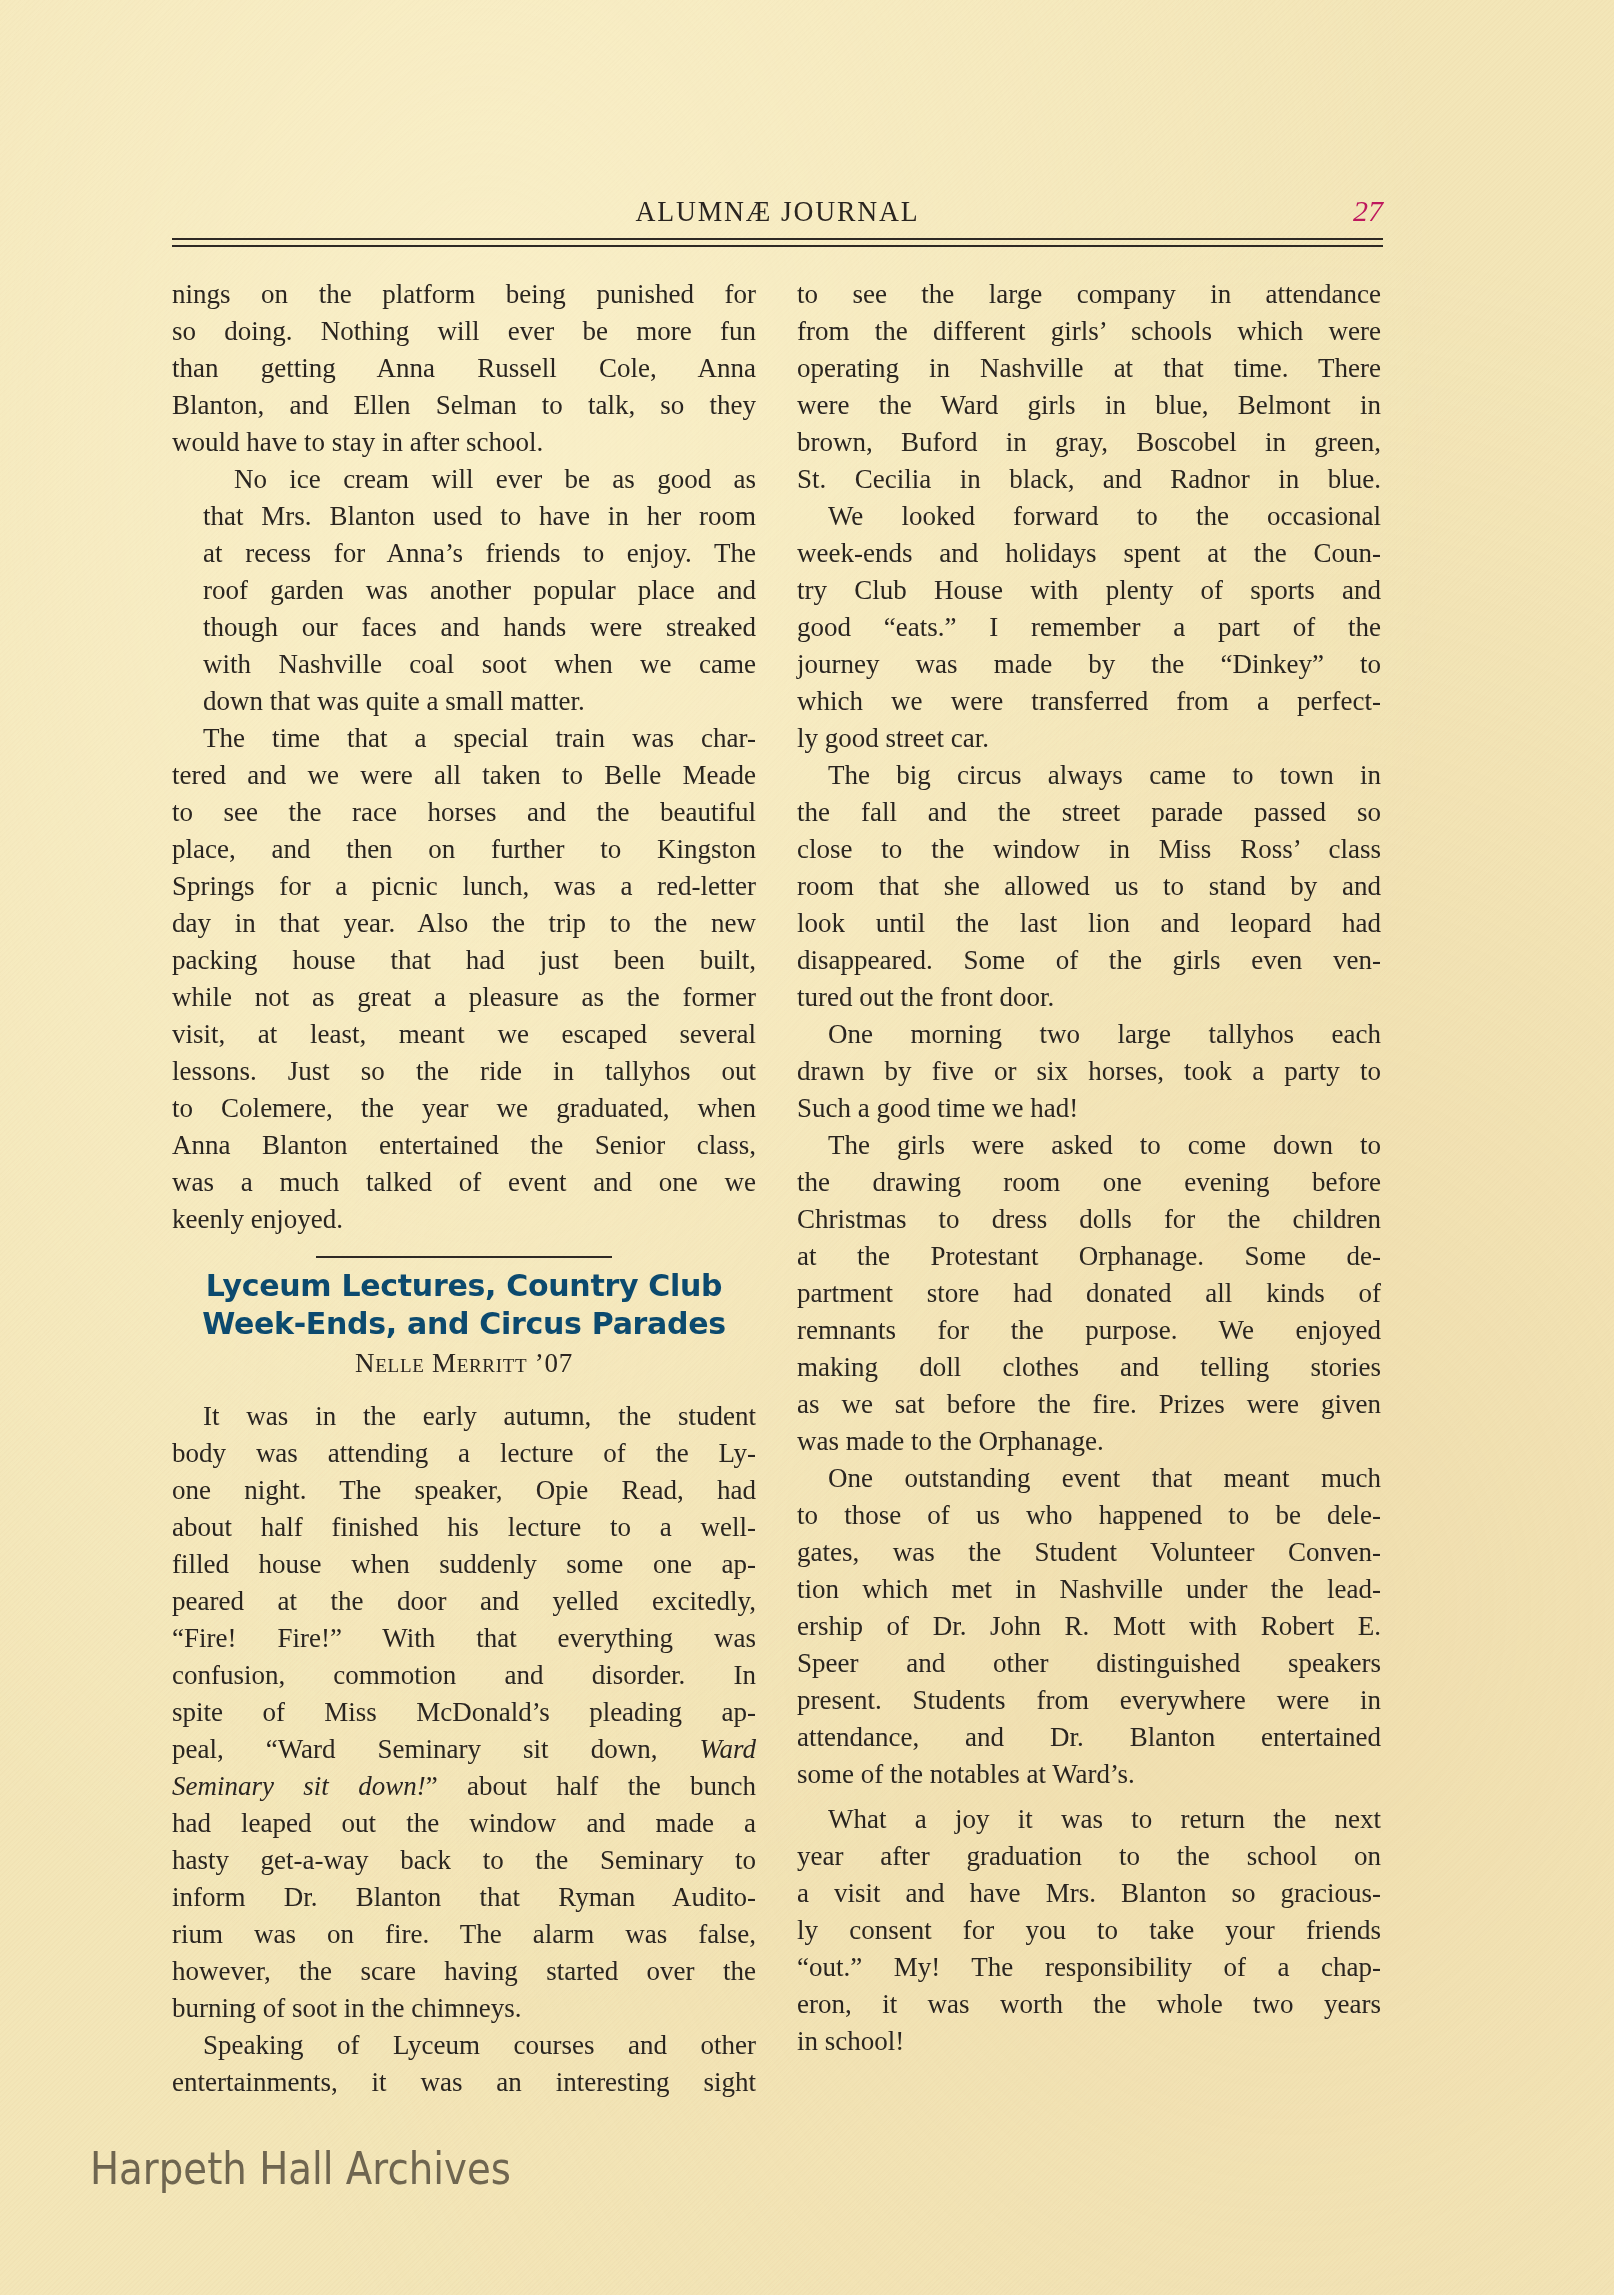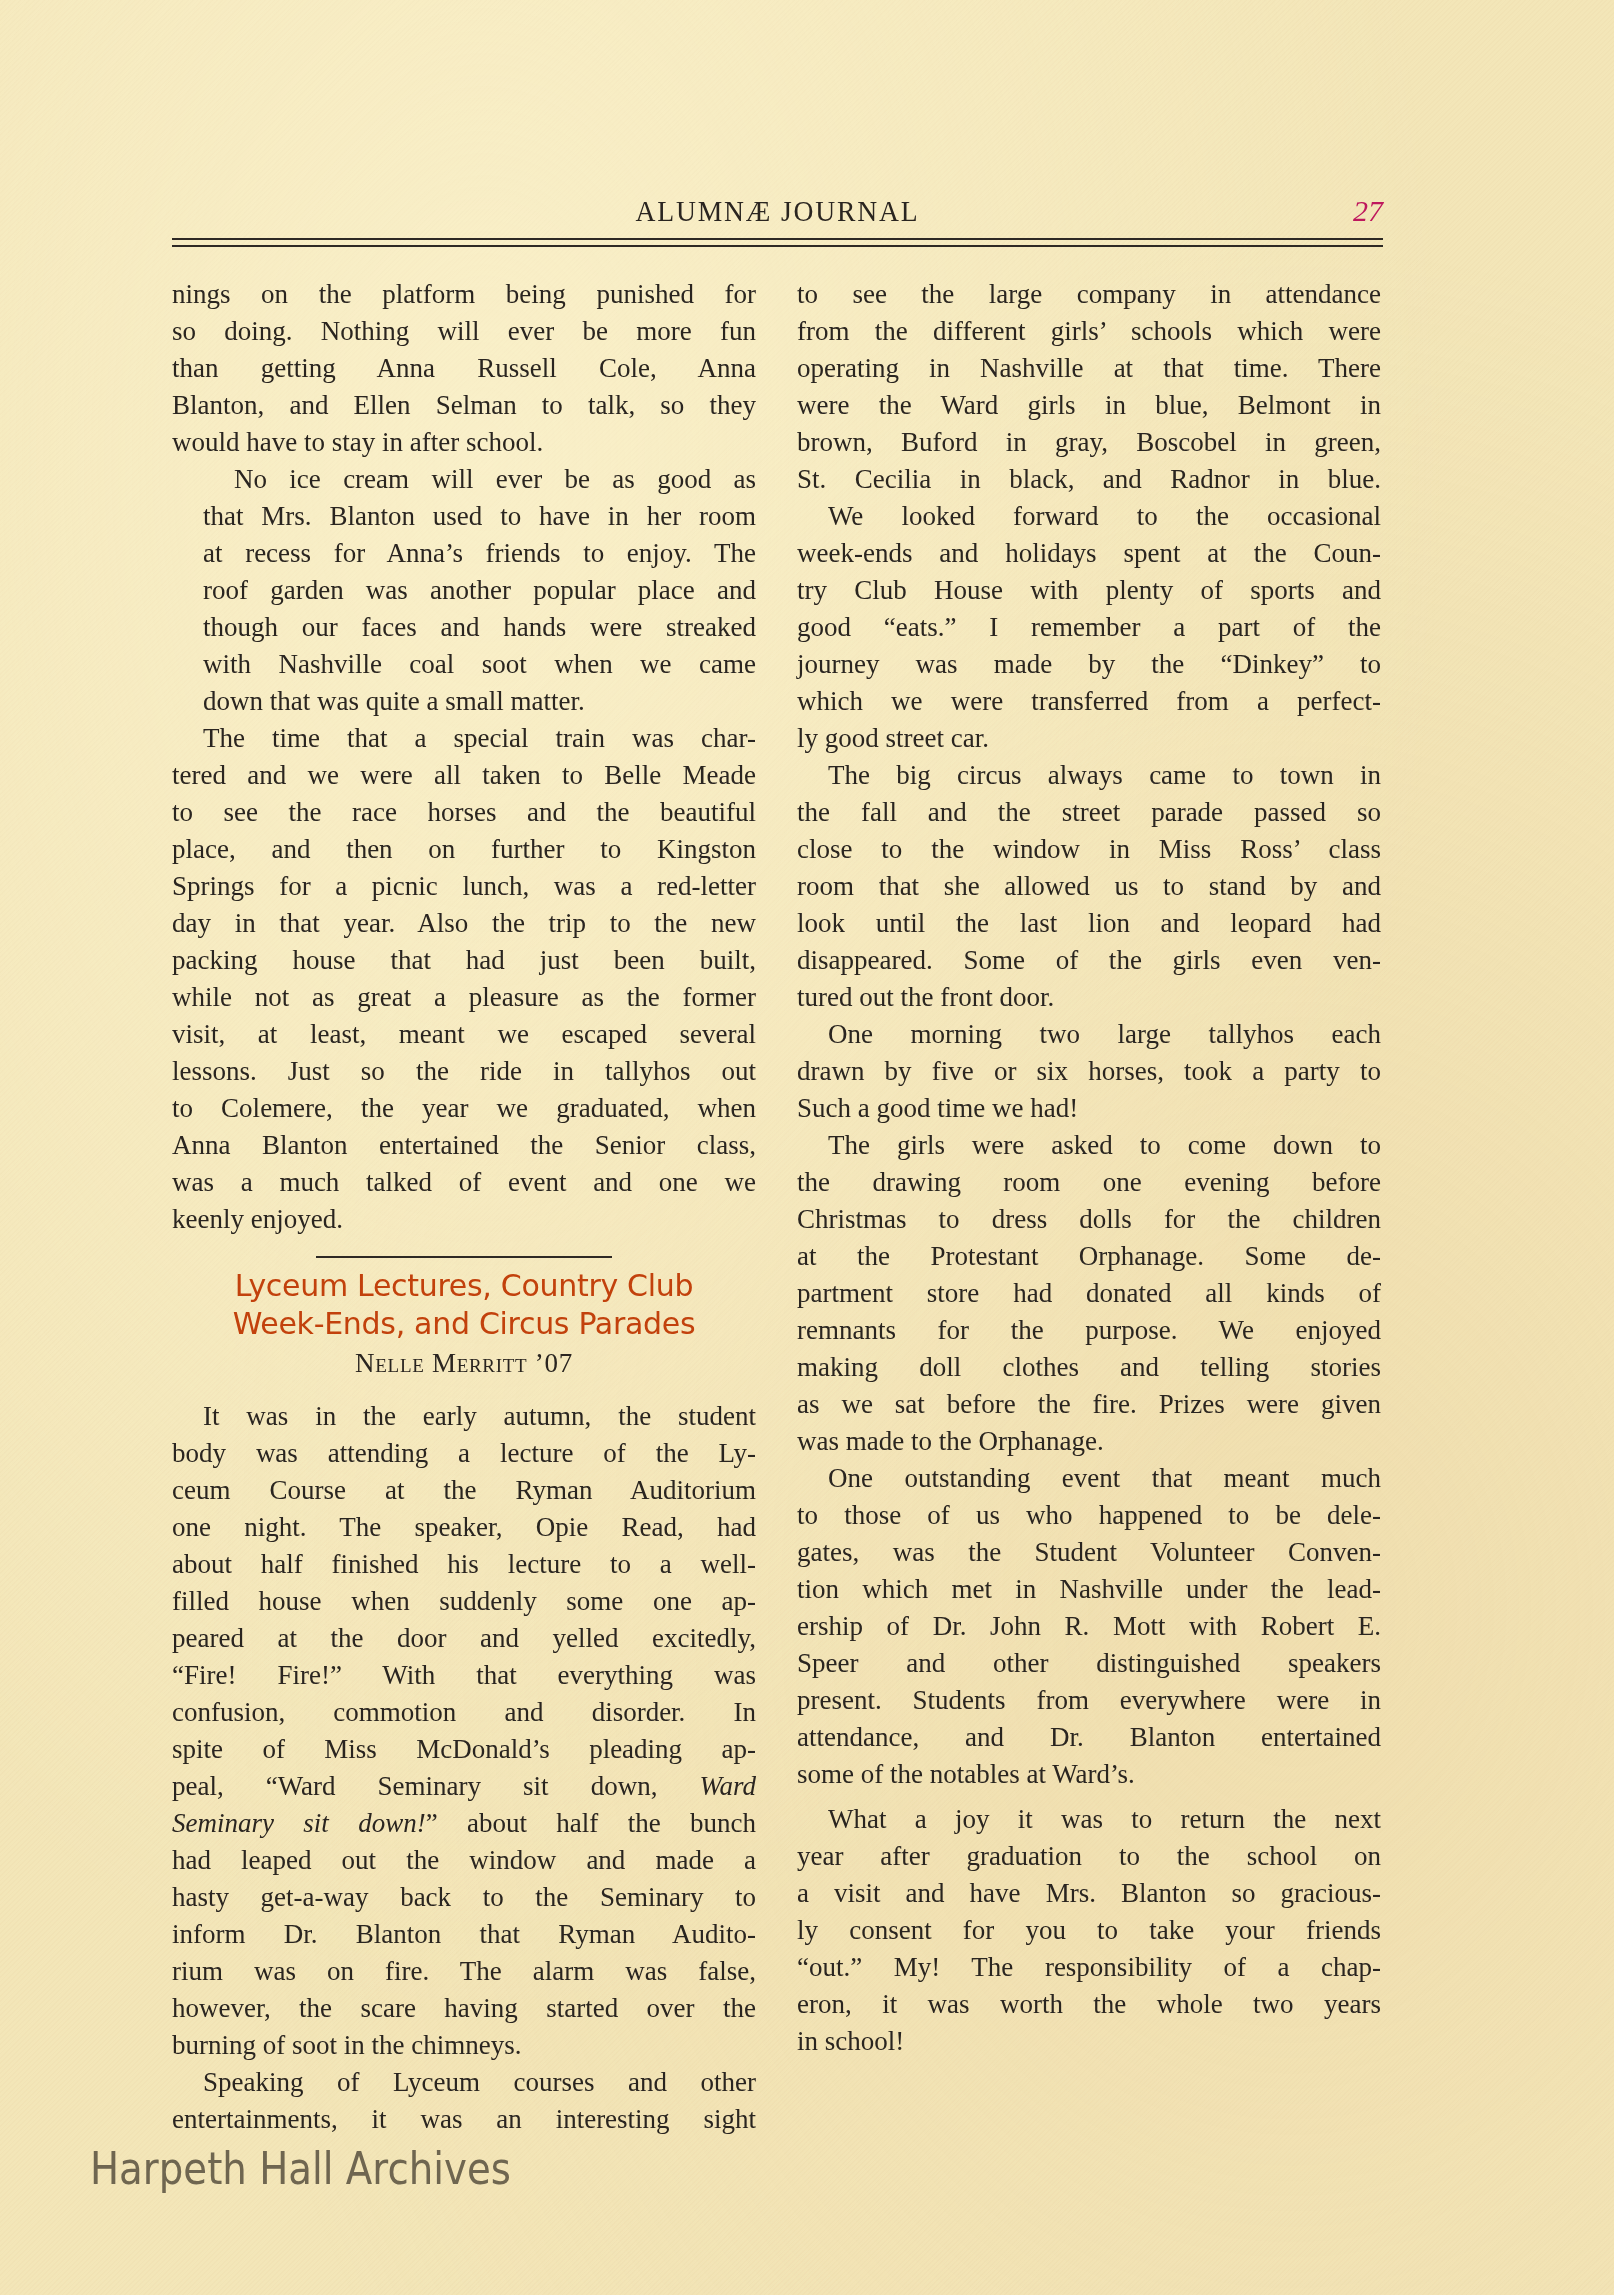--- a/index.html
+++ b/index.html
@@ -35,23 +35,23 @@
   .col-left { left:172px; }
   .col-right { left:797px; }
   .column p { margin:0; text-indent:0; }
   .column p.indent { text-indent:31px; }
   .line { display:block; text-align:justify; text-align-last:justify; white-space:nowrap; }
   .line.last { text-align-last:left; }
   .article-rule {
     width:296px; height:0; border-top:2px solid #2e2924; margin:17.5px auto 9.4px auto;
   }
   .headline {
-    font-family:"DejaVu Sans","Liberation Sans",sans-serif; font-weight:normal;
+    font-family:"DejaVu Sans","Liberation Sans",sans-serif; font-weight:bold;
     font-size:30px; line-height:38px; text-align:center; letter-spacing:-0.3px;
-    color:#c2410c;
+    color:#0c4a6e;
   }
   .byline {
     text-align:center; font-size:27px; line-height:40px; margin-bottom:15px; letter-spacing:0.7px;
     font-variant:small-caps;
   }
   .ital { font-style:italic; }
   .watermark {
     position:absolute; left:90px; top:2143px;
     font-family:"DejaVu Sans","Liberation Sans",sans-serif;
     font-size:44px; color:#6f6650; letter-spacing:0px;
@@ -105,21 +105,20 @@
   <div class="article-rule"></div>
   <div class="headline">
     <div>Lyceum Lectures, Country Club</div>
     <div>Week-Ends, and Circus Parades</div>
   </div>
   <div class="byline">Nelle Merritt ’07</div>
 
   <p>
     <span class="line" style="padding-left:31px">It was in the early autumn, the student</span>
     <span class="line">body was attending a lecture of the Ly-</span>
-    <span class="line">ceum Course at the Ryman Auditorium</span>
     <span class="line">one night.  The speaker, Opie Read, had</span>
     <span class="line">about half finished his lecture to a well-</span>
     <span class="line">filled house when suddenly some one ap-</span>
     <span class="line">peared at the door and yelled excitedly,</span>
     <span class="line">“Fire! Fire!”  With that everything was</span>
     <span class="line">confusion, commotion and disorder.  In</span>
     <span class="line">spite of Miss McDonald’s pleading ap-</span>
     <span class="line"><span>peal, “Ward Seminary sit down, </span><span class="ital">Ward</span></span>
     <span class="line"><span class="ital">Seminary sit down!</span><span>” about half the bunch</span></span>
     <span class="line">had leaped out the window and made a</span>

